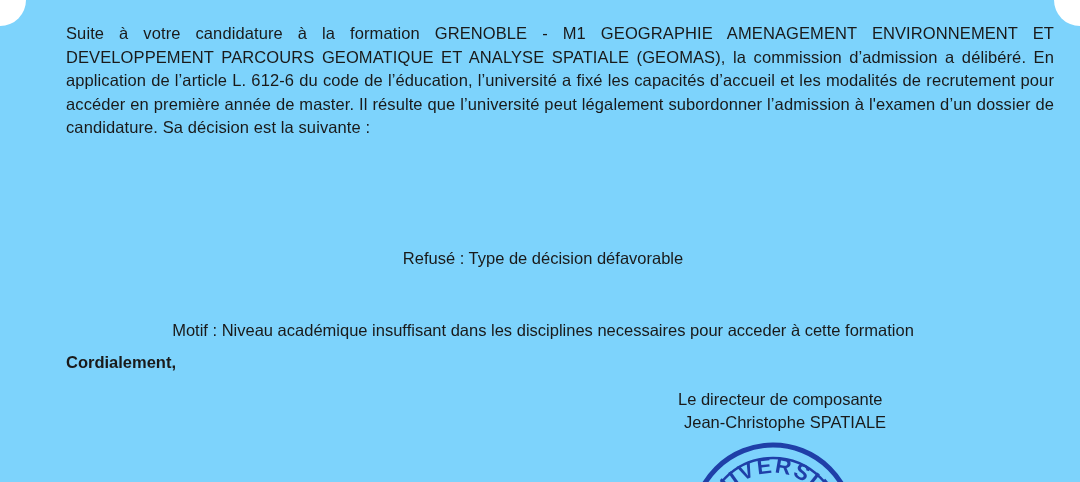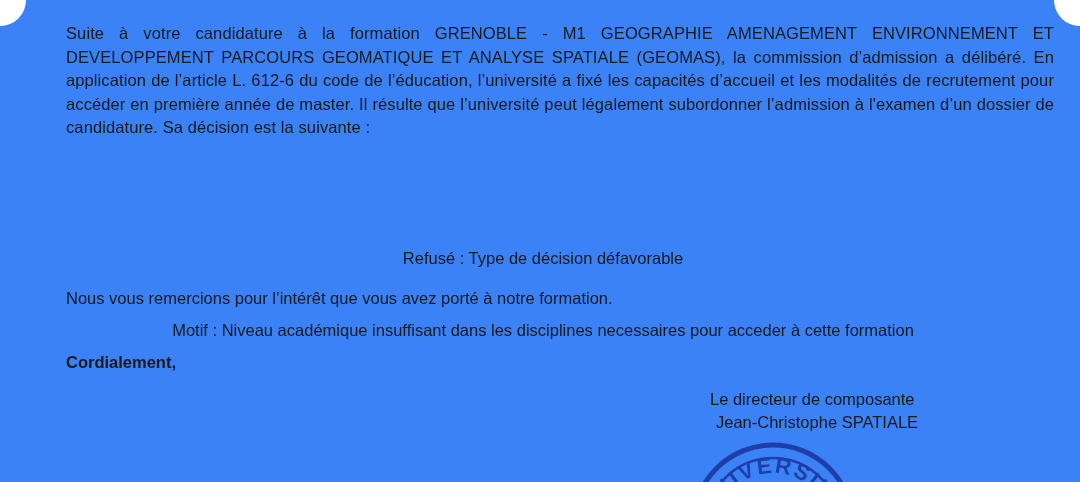--- a/index.html
+++ b/index.html
@@ -11,21 +11,21 @@
     width: 1080px;
     height: 482px;
     overflow: hidden;
     font-family: "Liberation Sans", sans-serif;
     color: #111111;
     position: relative;
   }
   .page {
     position: absolute;
     inset: 0;
-    background: #3b82f6;
+    background: #7dd3fc;
     overflow: hidden;
   }
   
   .corner {
     position: absolute;
     width: 26px;
     height: 26px;
     background: #ffffff;
     z-index: 40;
   }
@@ -75,21 +75,21 @@
     position: absolute;
     left: 66px;
     top: 353px;
     font-size: 16.5px;
     color: #1a1a1a;
     font-weight: bold;
   }
 
   .signature-block {
     position: absolute;
-    left: 640px;
+    left: 608px;
     top: 388px;
     width: 400px;
     text-align: left;
     font-size: 16.5px;
     line-height: 23px;
     color: #1a1a1a;
   }
   .signature-block .role { margin: 0; padding-left: 70px; }
   .signature-block .name { margin: 0; padding-left: 76px; }
 
@@ -119,21 +119,20 @@
 
   <div class="body-text">
     <p class="p1">Suite à votre candidature à la formation GRENOBLE - M1 GEOGRAPHIE AMENAGEMENT ENVIRONNEMENT ET DEVELOPPEMENT PARCOURS GEOMATIQUE ET ANALYSE SPATIALE (GEOMAS), la commission d’admission a délibéré.  En application de l’article L. 612-6 du code de l’éducation, l’université a fixé les capacités d’accueil et les modalités de recrutement pour accéder en première année de master. Il résulte que l’université peut légalement subordonner l’admission à l'examen d’un dossier de candidature.  Sa décision est la suivante :</p>
   </div>
 
   <div class="decision-block">
     <div class="decision-line first">Refusé : Type de décision défavorable</div>
     <div class="decision-line second">Motif : Niveau académique insuffisant dans les disciplines necessaires pour acceder à cette formation</div>
   </div>
 
-  <div class="thanks">Nous vous remercions pour l’intérêt que vous avez porté à notre formation.</div>
 
   <div class="closing">Cordialement,</div>
 
   <div class="signature-block">
     <p class="role">Le directeur de composante</p>
     <p class="name">Jean-Christophe SPATIALE</p>
   </div>
 
   <div class="stamp">
     <svg width="170" height="170" viewBox="0 0 170 170" aria-hidden="true">

